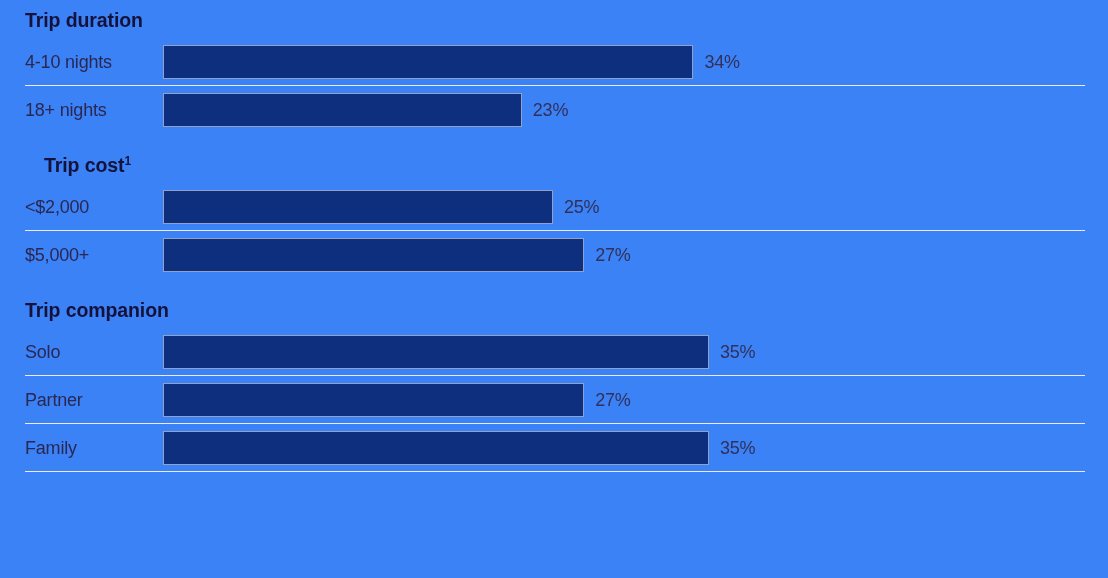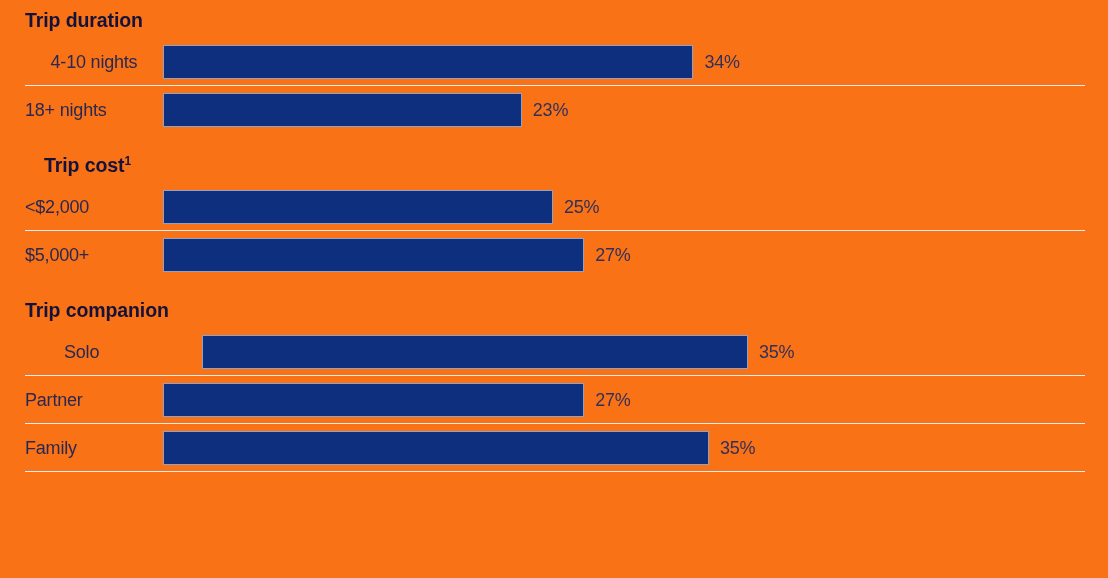--- a/index.html
+++ b/index.html
@@ -97,30 +97,30 @@
     flex: none;
   }
 
   .section-gap {
     height: 11px;
   }
 </style>
 </head>
 <body>
 
-<div id="chart-root" style="background: #f97316;">
+<div id="chart-root" style="background: #3b82f6;">
 
   <div class="section">
     <div class="section-title" style="color: rgb(20, 18, 58);">
       <span>Trip duration</span>
     </div>
 
 
     <div class="row with-rule">
-      <div class="row-label" style="color: rgb(42, 39, 82); text-align: center;">4-10 nights</div>
+      <div class="row-label" style="color: rgb(42, 39, 82);">4-10 nights</div>
       <div class="bar-area">
         <div class="bar" style="width: 530.4px; background: rgb(14, 47, 126);"></div>
         <div class="bar-value" style="color: rgb(50, 48, 90);">34%</div>
       </div>
     </div>
 
     <div class="row">
       <div class="row-label" style="color: rgb(42, 39, 82);">18+ nights</div>
       <div class="bar-area">
         <div class="bar" style="width: 358.8px; background: rgb(14, 47, 126);"></div>
@@ -155,21 +155,21 @@
   </div>
 
   <div class="section-gap"></div>
 
   <div class="section">
     <div class="section-title" style="color: rgb(20, 18, 58);">
       <span>Trip companion</span>
     </div>
 
     <div class="row with-rule">
-      <div class="row-label" style="color: rgb(42, 39, 82); margin-left: 39px;">Solo</div>
+      <div class="row-label" style="color: rgb(42, 39, 82);">Solo</div>
       <div class="bar-area">
         <div class="bar" style="width: 546px; background: rgb(14, 47, 126);"></div>
         <div class="bar-value" style="color: rgb(50, 48, 90);">35%</div>
       </div>
     </div>
 
     <div class="row with-rule">
       <div class="row-label" style="color: rgb(42, 39, 82);">Partner</div>
       <div class="bar-area">
         <div class="bar" style="width: 421.2px; background: rgb(14, 47, 126);"></div>

